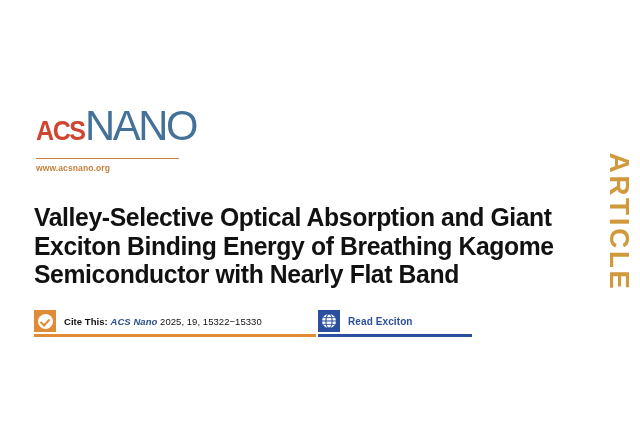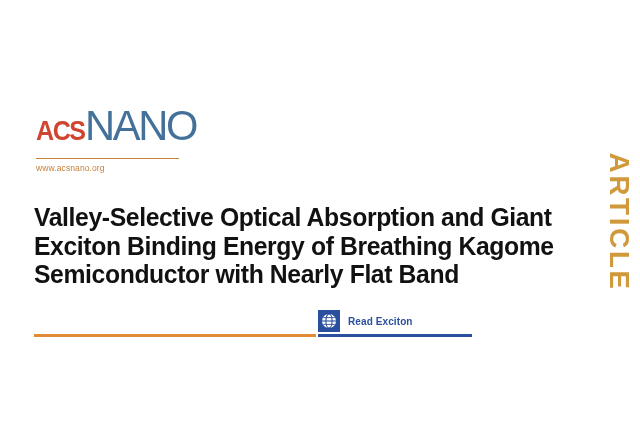--- a/index.html
+++ b/index.html
@@ -58,21 +58,21 @@
     top: 158px;
     width: 143px;
     height: 1px;
     background: #c6803c;
   }
   .site-url {
     position: absolute;
     left: 36px;
     top: 163px;
     font-size: 8.5px;
-    font-weight: 400;
+    font-weight: 700;
     color: #c6803c;
     letter-spacing: 0.1px;
   }
 
   
   .article-tab {
     position: absolute;
     right: 8px;
     top: 128px;
     width: 26px;
@@ -246,20 +246,30 @@
 
   <div class="article-tab">
     <span class="article-tab-text">ARTICLE</span>
   </div>
 
   <h1 class="title">Valley-Selective Optical Absorption and Giant Exciton Binding Energy of Breathing Kagome Semiconductor with Nearly Flat Band</h1>
 
 
   <div class="badge-row">
 
+    <div class="cite-badge">
+      <span class="cite-icon-box">
+        <span class="cite-icon-circle"></span>
+      </span>
+      <span class="cite-text">
+        <span class="cite-label">Cite This:</span>
+        <span class="cite-journal">ACS Nano</span>
+        <span class="cite-ref">2025, 19, 15322−15330</span>
+      </span>
+    </div>
     <div class="cite-underline"></div>
 
     <div class="read-badge">
       <span class="read-icon-box">
         <svg width="16" height="16" viewBox="0 0 16 16" aria-hidden="true">
           <circle cx="8" cy="8" r="7" fill="#ffffff"></circle>
           <ellipse cx="8" cy="8" rx="3.1" ry="7" fill="none" stroke="#2a4f9e" stroke-width="1.1"></ellipse>
           <line x1="1" y1="8" x2="15" y2="8" stroke="#2a4f9e" stroke-width="1.1"></line>
           <path d="M2.2 4.6 H13.8 M2.2 11.4 H13.8" stroke="#2a4f9e" stroke-width="0.9" fill="none"></path>
         </svg>

